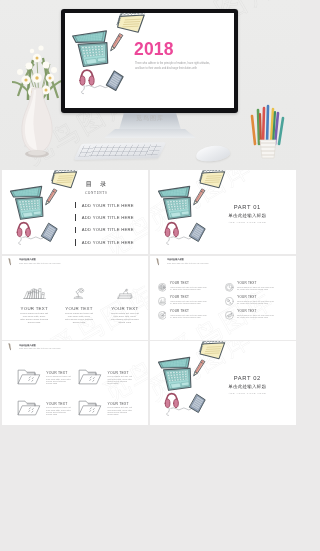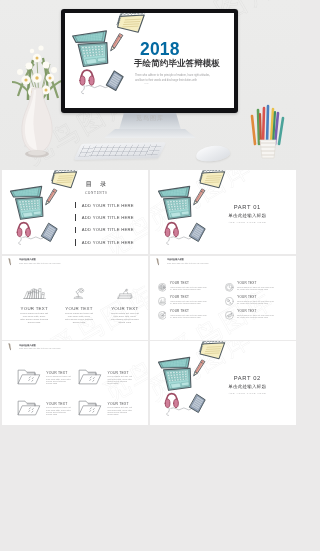--- a/index.html
+++ b/index.html
@@ -38,21 +38,21 @@
        background-image:repeating-linear-gradient(90deg,rgba(150,155,165,.35) 0 1px,transparent 1px 6px),
                         repeating-linear-gradient(0deg,rgba(150,155,165,.3) 0 1px,transparent 1px 4px);}
   .mouse{position:absolute;left:196px;top:146px;width:34px;height:15px;border-radius:50%/60% 60% 42% 42%;
        background:linear-gradient(160deg,#fdfdfe 0%,#eceef1 45%,#d9dce1 100%);
        box-shadow:0 1px 2px rgba(0,0,0,.10);transform:rotate(-7deg);}
   .pencilcup{position:absolute;left:250px;top:104px;width:36px;height:56px;}
 
   
   .hero-title{position:absolute;left:69px;top:28px;width:96px;text-align:left;}
   .hero-year{font-family:"Liberation Sans",sans-serif;font-size:17.5px;font-weight:bold;
-       color:#0369a1;letter-spacing:.2px;line-height:1;margin-left:6px;}
+       color:#ec4899;letter-spacing:.2px;line-height:1;margin-left:0px;}
   .hero-cn{font-size:8.6px;color:#3a3a3c;letter-spacing:0px;margin-top:-.5px;font-weight:bold;
        white-space:nowrap;}
   .hero-en{font-size:2.6px;color:#a0a0a2;line-height:2.1;margin-top:2.5px;width:76px;margin-left:1px;
        max-height:11px;overflow:hidden;}
 
   
   .grid{position:absolute;left:2px;top:170px;width:294px;}
   .slide{position:absolute;width:146px;height:84px;background:#fff;overflow:hidden;}
   .sl-wm{position:absolute;font-family:"Liberation Serif",serif;color:transparent;
      -webkit-text-stroke:.45px rgba(0,0,0,.055);
@@ -226,21 +226,20 @@
     <path d="M57.6 67.0 L64.6 71.5 L58.3 82.6 L51.0 78.3 Z" fill="#c0cad6" stroke="none"></path>
     <g stroke="#8392a5" stroke-width=".62">
       <path d="M57.0 69.2 L63.9 73.4 M55.9 71.3 L62.8 75.5 M54.8 73.4 L61.7 77.6
                M53.7 75.5 L60.6 79.7 M52.6 77.6 L59.5 81.8"></path>
     </g>
   </g>
  </g>
 </svg></div>
         <div class="hero-title">
           <div class="hero-year">2018</div>
-          <div class="hero-cn">手绘简约毕业答辩模板</div>
           <div class="hero-en">There who adhere to the principle of modern, have right attitudes, and love to their words and discharge their duties with responsibility</div>
         </div>
       </div>
     </div>
     <div class="stand-neck"></div>
     <div class="stand-base"></div>
     <div class="monitor-label">觅鸟图库</div>
 
     <div class="keyboard">
         <div class="kb-keys"></div>

